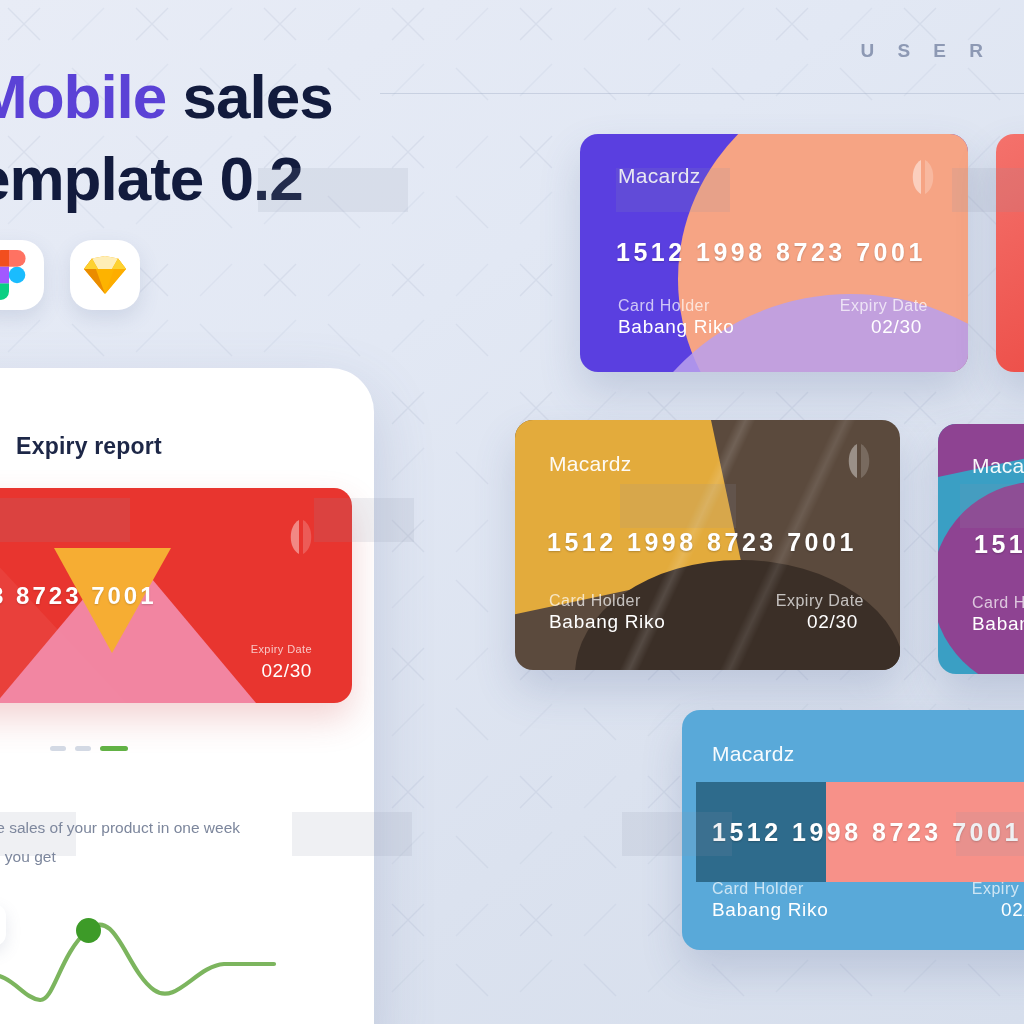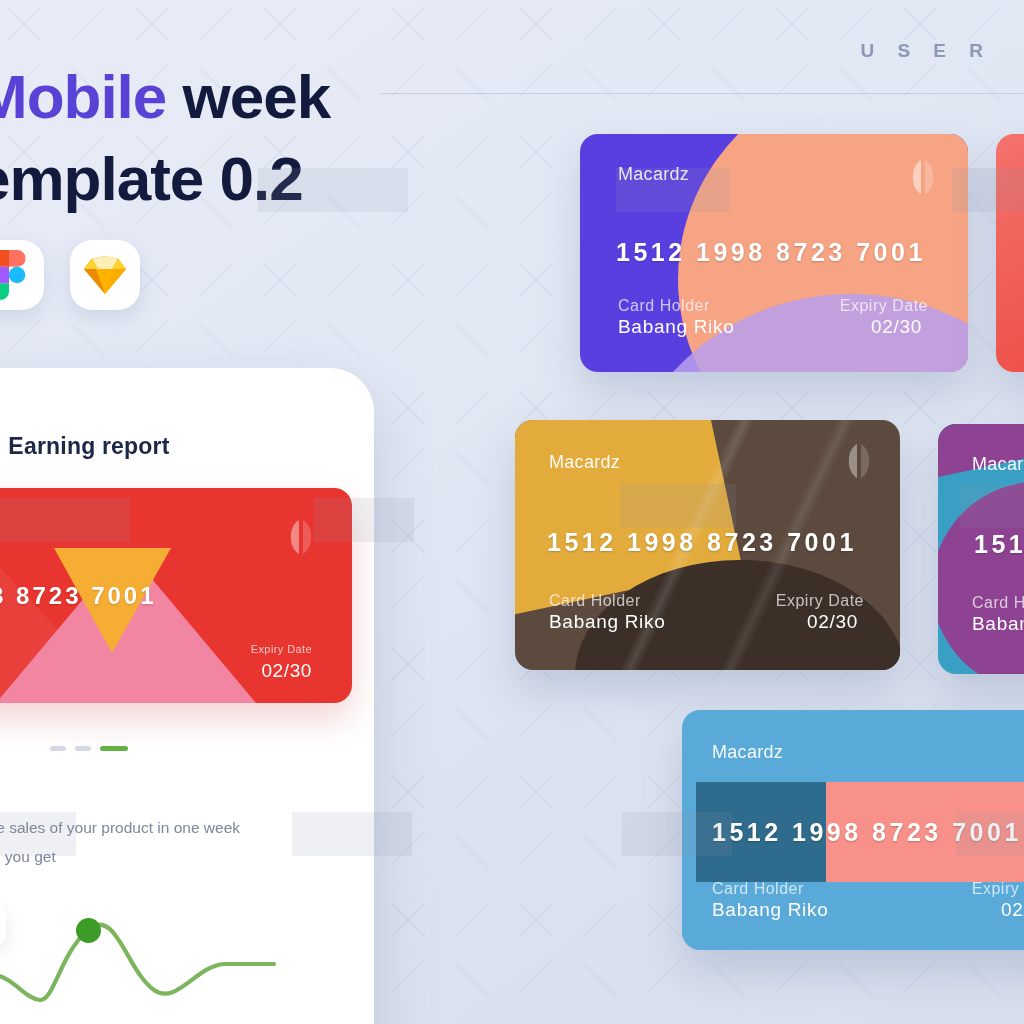--- a/index.html
+++ b/index.html
@@ -84,21 +84,21 @@
     display:flex; align-items:center; justify-content:center;
     font-size:16px; font-weight:700; color:#1d2747; letter-spacing:.3px;
   }
   #chart-svg{ position:absolute; left:0; top:0; }
 
   
   .card{
     position:absolute; border-radius:18px; overflow:hidden; z-index:4;
     box-shadow:0 20px 42px rgba(70,90,140,.20);
   }
-  .c-brand{ position:absolute; font-size:18px; color:#fff; letter-spacing:.3px; z-index:3; opacity:.95;}
+  .c-brand{ position:absolute; font-size:21px; color:#fff; letter-spacing:.3px; z-index:3; opacity:.95;}
   .c-number{ position:absolute; z-index:3; font-size:25px; color:#fff; font-weight:600; letter-spacing:3.5px;
              text-shadow:0 1px 2px rgba(0,0,0,.22); white-space:nowrap;}
   .c-lbl{ position:absolute; z-index:3; font-size:16px; color:rgba(255,255,255,.70); letter-spacing:.5px; white-space:nowrap;}
   .c-val{ position:absolute; z-index:3; font-size:19px; color:#fff; letter-spacing:.7px; white-space:nowrap;}
   .c-logo{ position:absolute; z-index:3; opacity:.55; }
 
   
   #card-purple{ left:580px; top:134px; width:388px; height:238px; background:#5a3fe0; }
   #cp-peach{ position:absolute; left:98px; top:-70px; width:460px; height:430px; border-radius:50%;
              background:#f6a484; }
@@ -145,21 +145,21 @@
       <path d="M104 8 L72 40" stroke="rgba(150,163,190,.22)" stroke-width="1.4" fill="none"></path>
       <path d="M8 96 L40 64" stroke="rgba(150,163,190,.20)" stroke-width="1.4" fill="none"></path>
     </pattern>
   </defs>
   <rect width="1024" height="1024" fill="url(#xpat)"></rect>
 </svg>
 <div id="wm-line"></div>
 
 <div id="hero">
   <div class="hero-line">
-    <span class="hero-accent">Mobile</span><span> week</span>
+    <span class="hero-accent">Mobile</span><span> sales</span>
   </div>
   <div class="hero-line">emplate 0.2</div>
 </div>
 
 <div id="app-icons">
   <div class="app-icon">
     <svg width="34" height="50" viewBox="0 0 34 50">
       <circle cx="25" cy="25" r="8.3" fill="#1abcfe"></circle>
       <path d="M8.7 33.3h8.3v8.3a8.3 8.3 0 1 1-8.3-8.3z" fill="#0acf83"></path>
       <path d="M17 16.7h8.3a8.3 8.3 0 0 1 0 16.6H17z" fill="#a259ff" opacity="0"></path>
@@ -180,21 +180,21 @@
   </div>
 </div>
 
 <div id="user-label">U S E R</div>
 
 <div id="phone">
   <div id="phone-screen">
 
     <div id="phone-nav">
 
-      <div id="phone-title">Earning report</div>
+      <div id="phone-title">Expiry report</div>
     </div>
 
     <div id="phone-card">
       <svg width="526" height="215" viewBox="0 0 526 215" style="position:absolute;left:0;top:0">
         <path d="M0 0 H150 L60 215 H0 Z" fill="rgba(255,255,255,.10)"></path>
         <path d="M100 0 L300 215 H-20 Z" fill="rgba(255,255,255,.06)"></path>
         <path d="M300 60 L430 215 H170 Z" fill="#f28aa8" opacity=".95"></path>
         <path d="M228 60 H345 L286 165 Z" fill="#f6ad33"></path>
       </svg>
 

